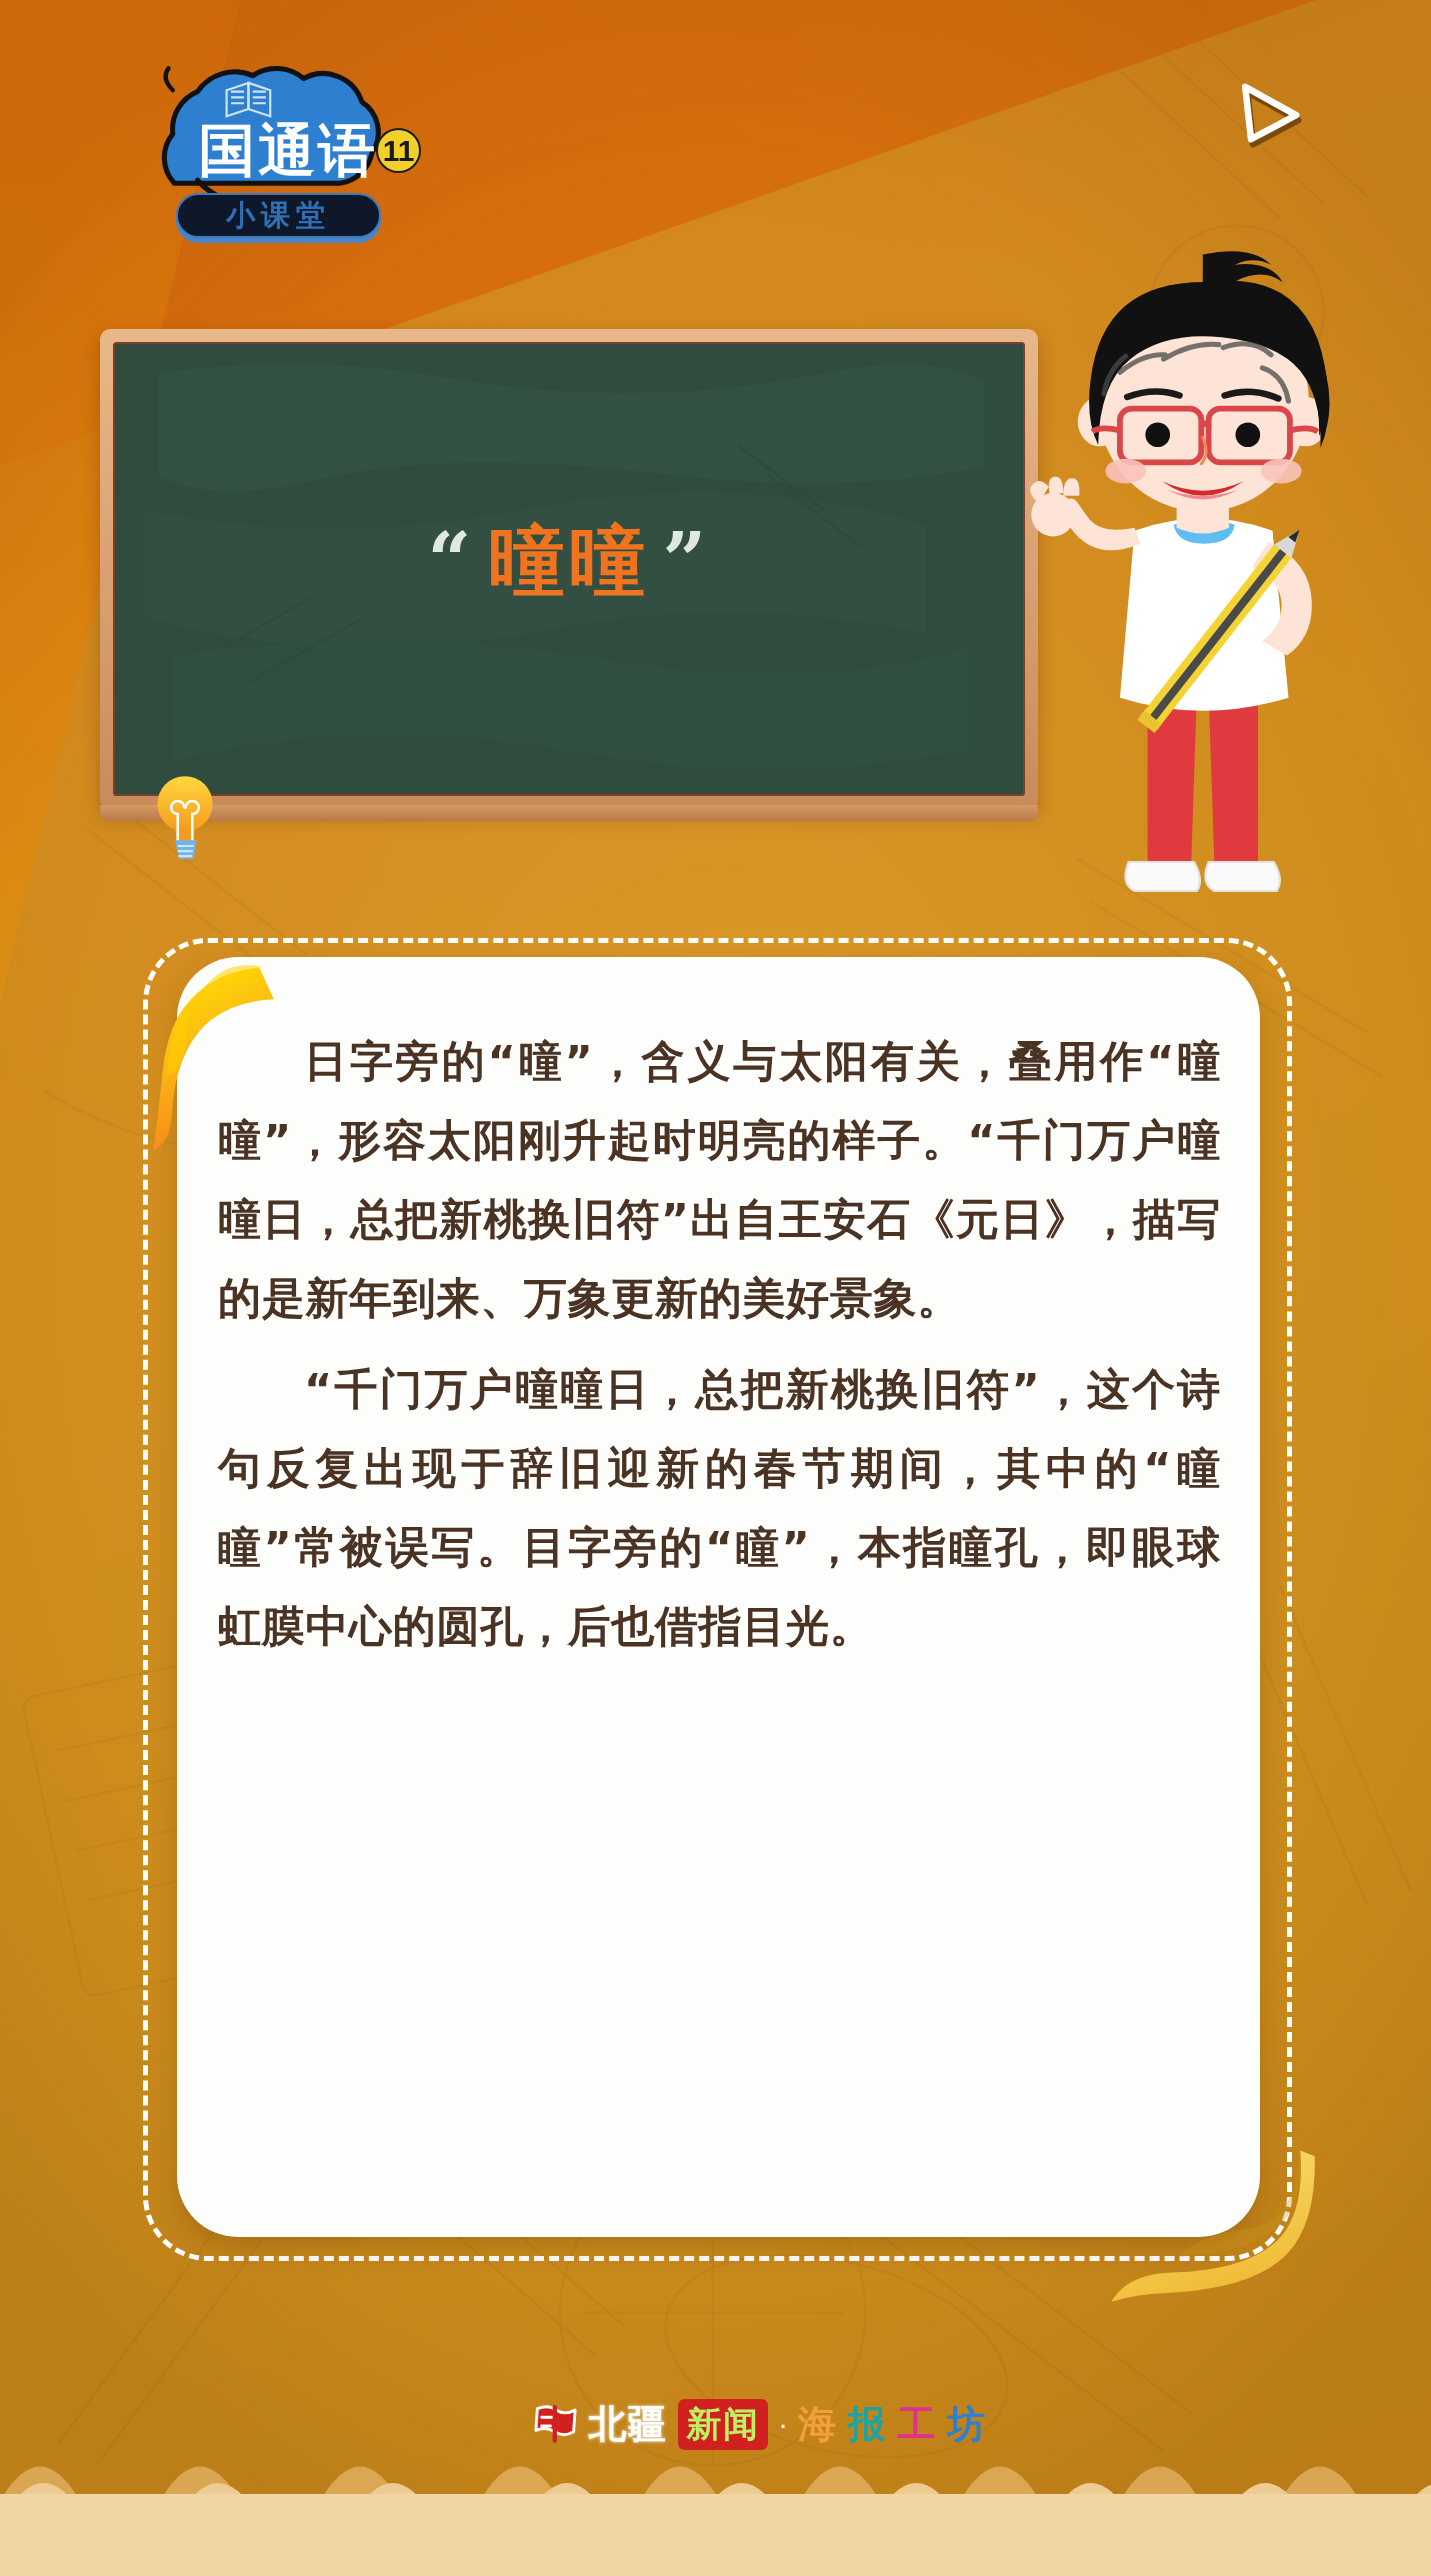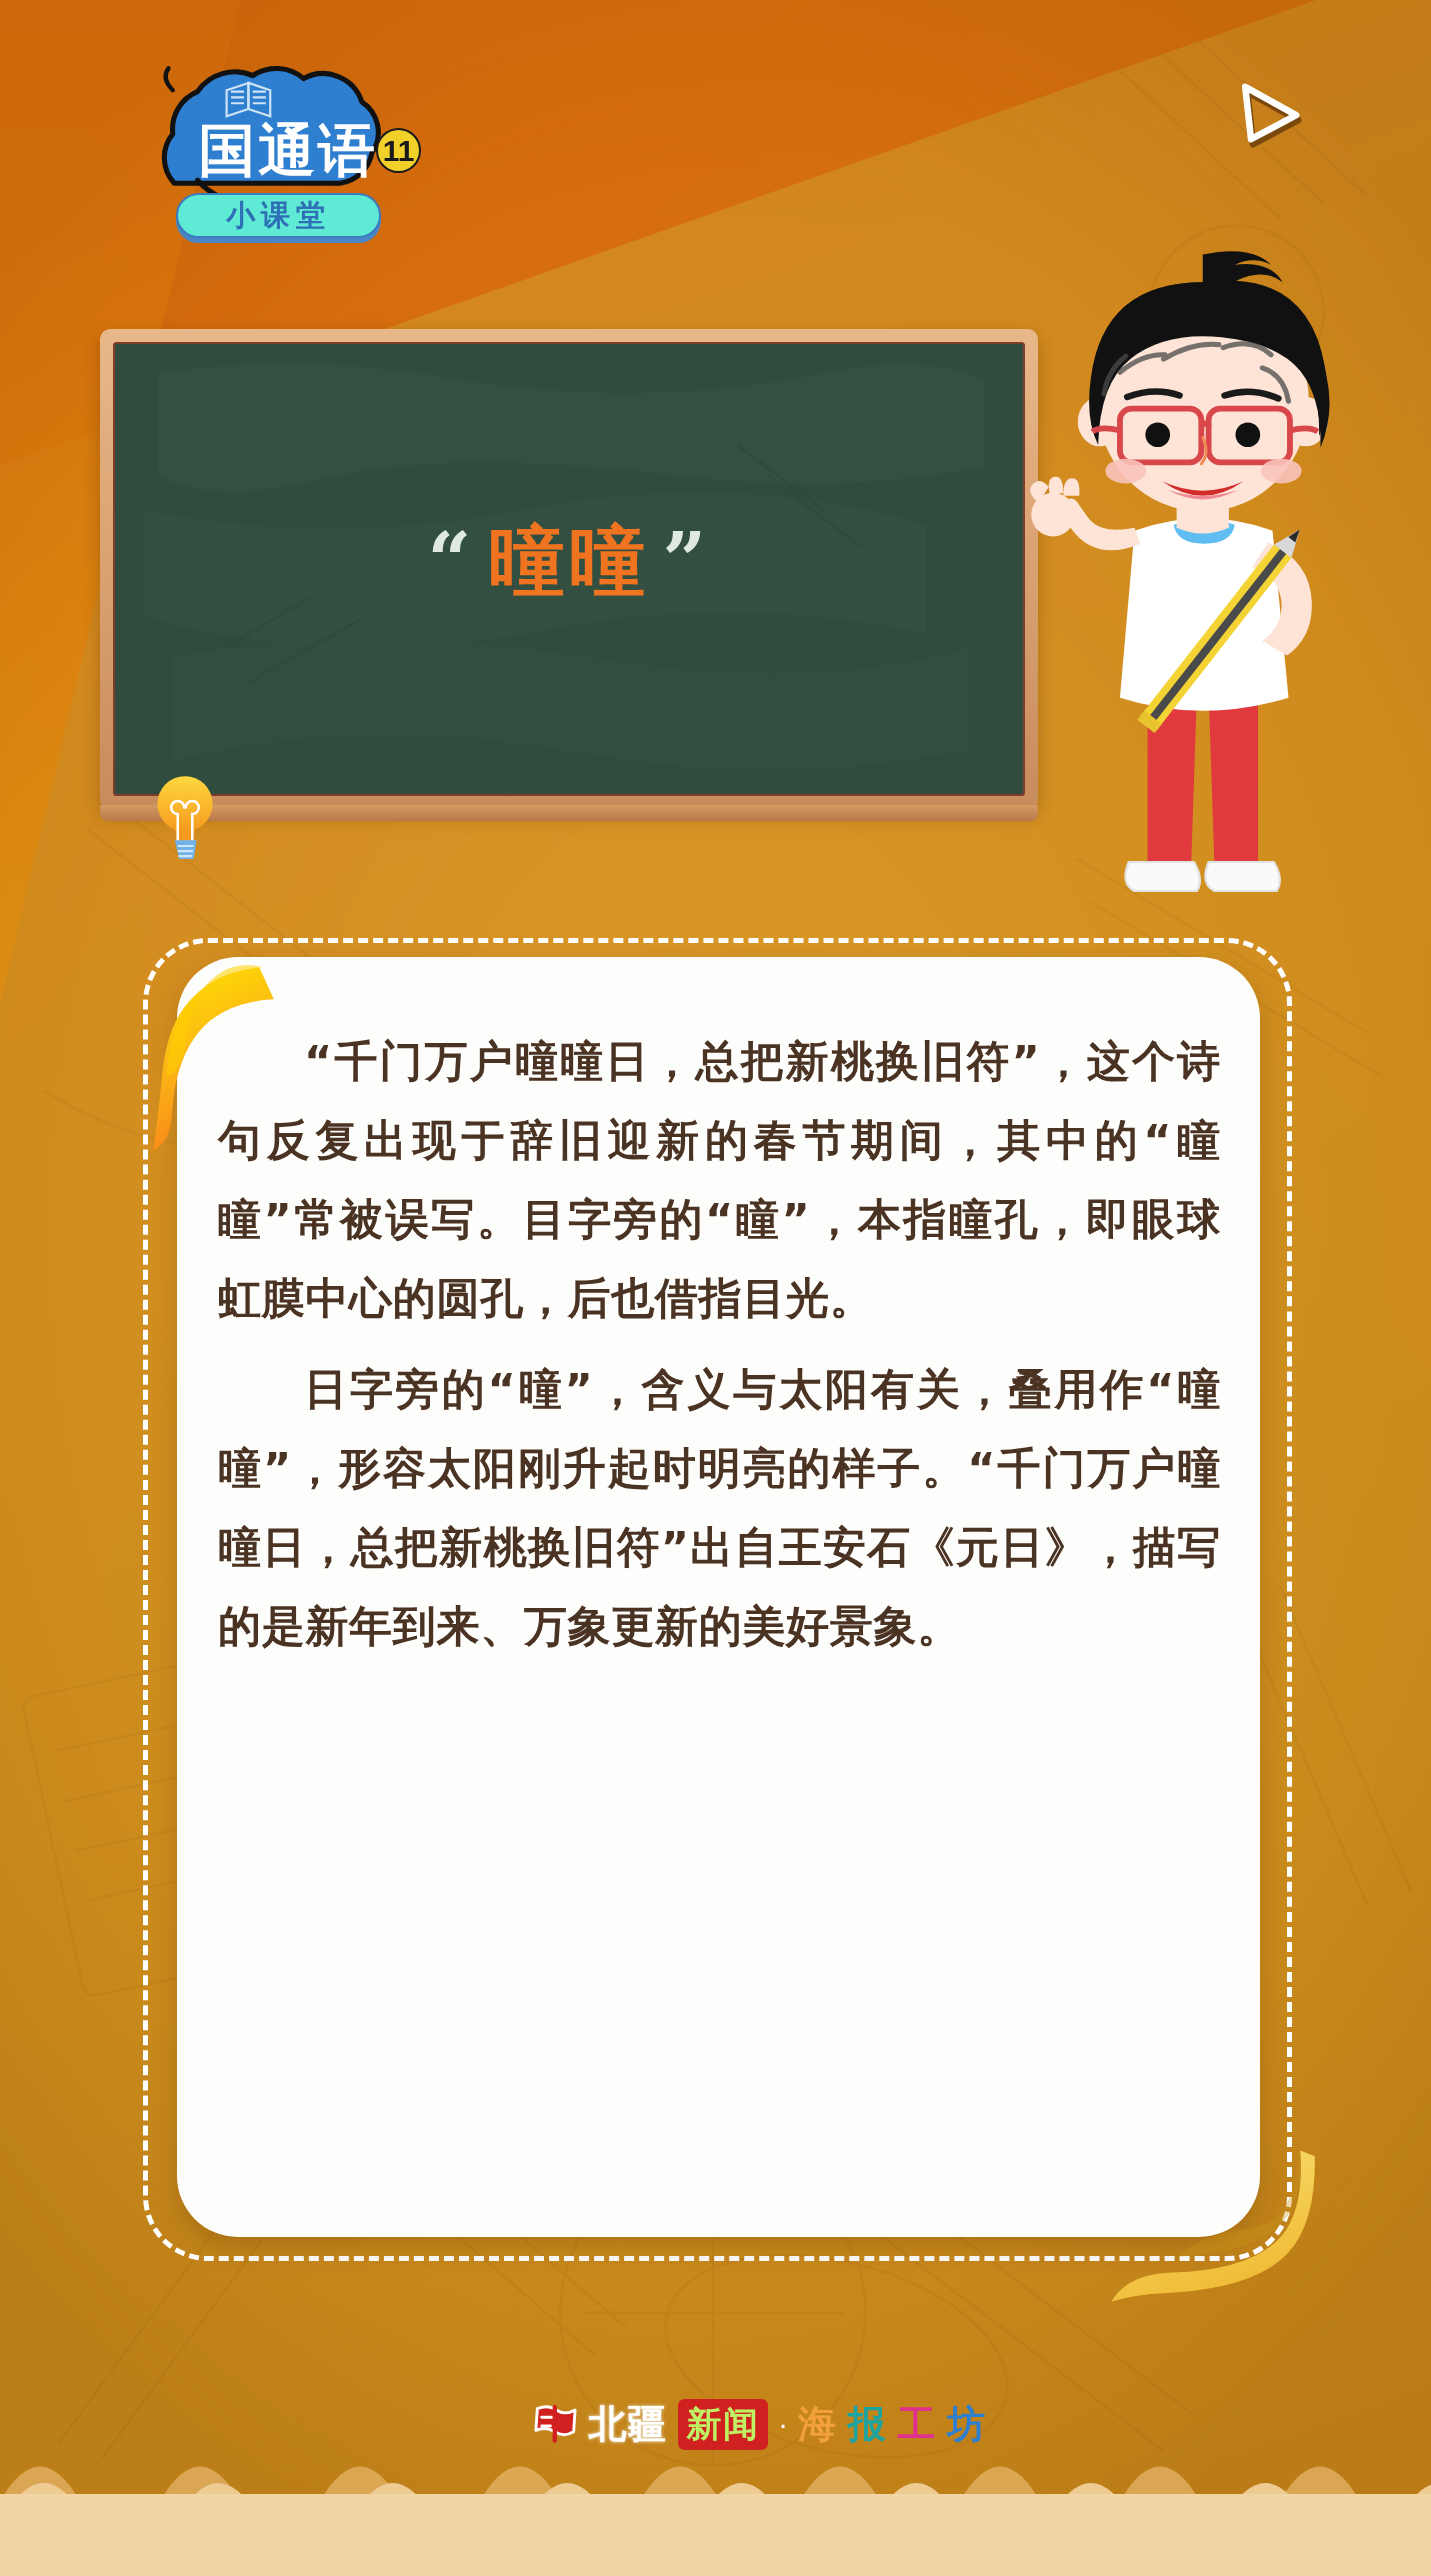--- a/index.html
+++ b/index.html
@@ -58,21 +58,21 @@
   .logo-badge {
     position:absolute; left: 289px; top: 64px;
     width: 45px; height: 45px; border-radius:50%;
     background:#f2d02a; border:2.2px solid #1a1a1a;
     display:flex; align-items:center; justify-content:center;
     font-size:30px; font-weight:700; color:#1a1a1a;
   }
   .logo-sub {
     position:absolute; left: 89px; top: 129px;
     width: 205px; height: 45px; border-radius: 22.5px;
-    background:#5eead4; border:2.2px solid #3c7bbd;
+    background:#0f172a; border:2.2px solid #3c7bbd;
     box-shadow: 0 5.1px 0 #4a86c6;
     display:flex; align-items:center; justify-content:center;
     font-size:29px; font-weight:700; color:#2f6fb5; letter-spacing: 5.8px;
     font-family:"DejaVu Sans","Liberation Sans",sans-serif;
   }
 
   
   .board-frame {
     position:absolute; left:100px; top:329px; width:938px; height:480px;
     background: linear-gradient(180deg,#e8b88a 0%,#dba373 45%,#c78c5c 100%);
@@ -368,22 +368,22 @@
           <stop offset="1" stop-color="#f0bb36"></stop>
       </linearGradient>
     </defs>
     <path d="M340 20 q6 80 -26 118 q-40 46 -150 50 q-62 2 -84 40
              q30 -10 76 -12 q122 -6 168 -56 q38 -42 36 -132 Z" fill="url(#rbr)"></path>
     <path d="M340 20 q4 62 -22 96 q-36 44 -146 50 q26 -30 104 -40 q56 -8 64 -106 Z" fill="#c89418" opacity=".35"></path>
   </svg>
 </div>
 
 <div class="body-text">
+  <p>日字旁的“曈”，含义与太阳有关，叠用作“曈曈”，形容太阳刚升起时明亮的样子。“千门万户曈曈日，总把新桃换旧符”出自王安石《元日》，描写的是新年到来、万象更新的美好景象。</p>
   <p>“千门万户曈曈日，总把新桃换旧符”，这个诗句反复出现于辞旧迎新的春节期间，其中的“瞳瞳”常被误写。目字旁的“瞳”，本指瞳孔，即眼球虹膜中心的圆孔，后也借指目光。</p>
-  <p>日字旁的“曈”，含义与太阳有关，叠用作“曈曈”，形容太阳刚升起时明亮的样子。“千门万户曈曈日，总把新桃换旧符”出自王安石《元日》，描写的是新年到来、万象更新的美好景象。</p>
 </div>
 
 <div class="footer">
   <svg class="flag-icon" viewBox="0 0 62 56">
     <path d="M6 6 q16 -6 26 2 q12 8 26 0 l-2 30 q-14 8 -26 0 q-12 -8 -26 -2 Z" fill="#d0201f" stroke="#fff" stroke-width="4" stroke-linejoin="round"></path>
     <path d="M12 18 h16 M12 30 h12" stroke="#fff" stroke-width="4" stroke-linecap="round"></path>
     <path d="M30 4 L30 50" stroke="#d0201f" stroke-width="6" stroke-linecap="round"></path>
   </svg>
   <span class="f-t1">北疆</span>
   <span class="f-badge">新闻</span>

